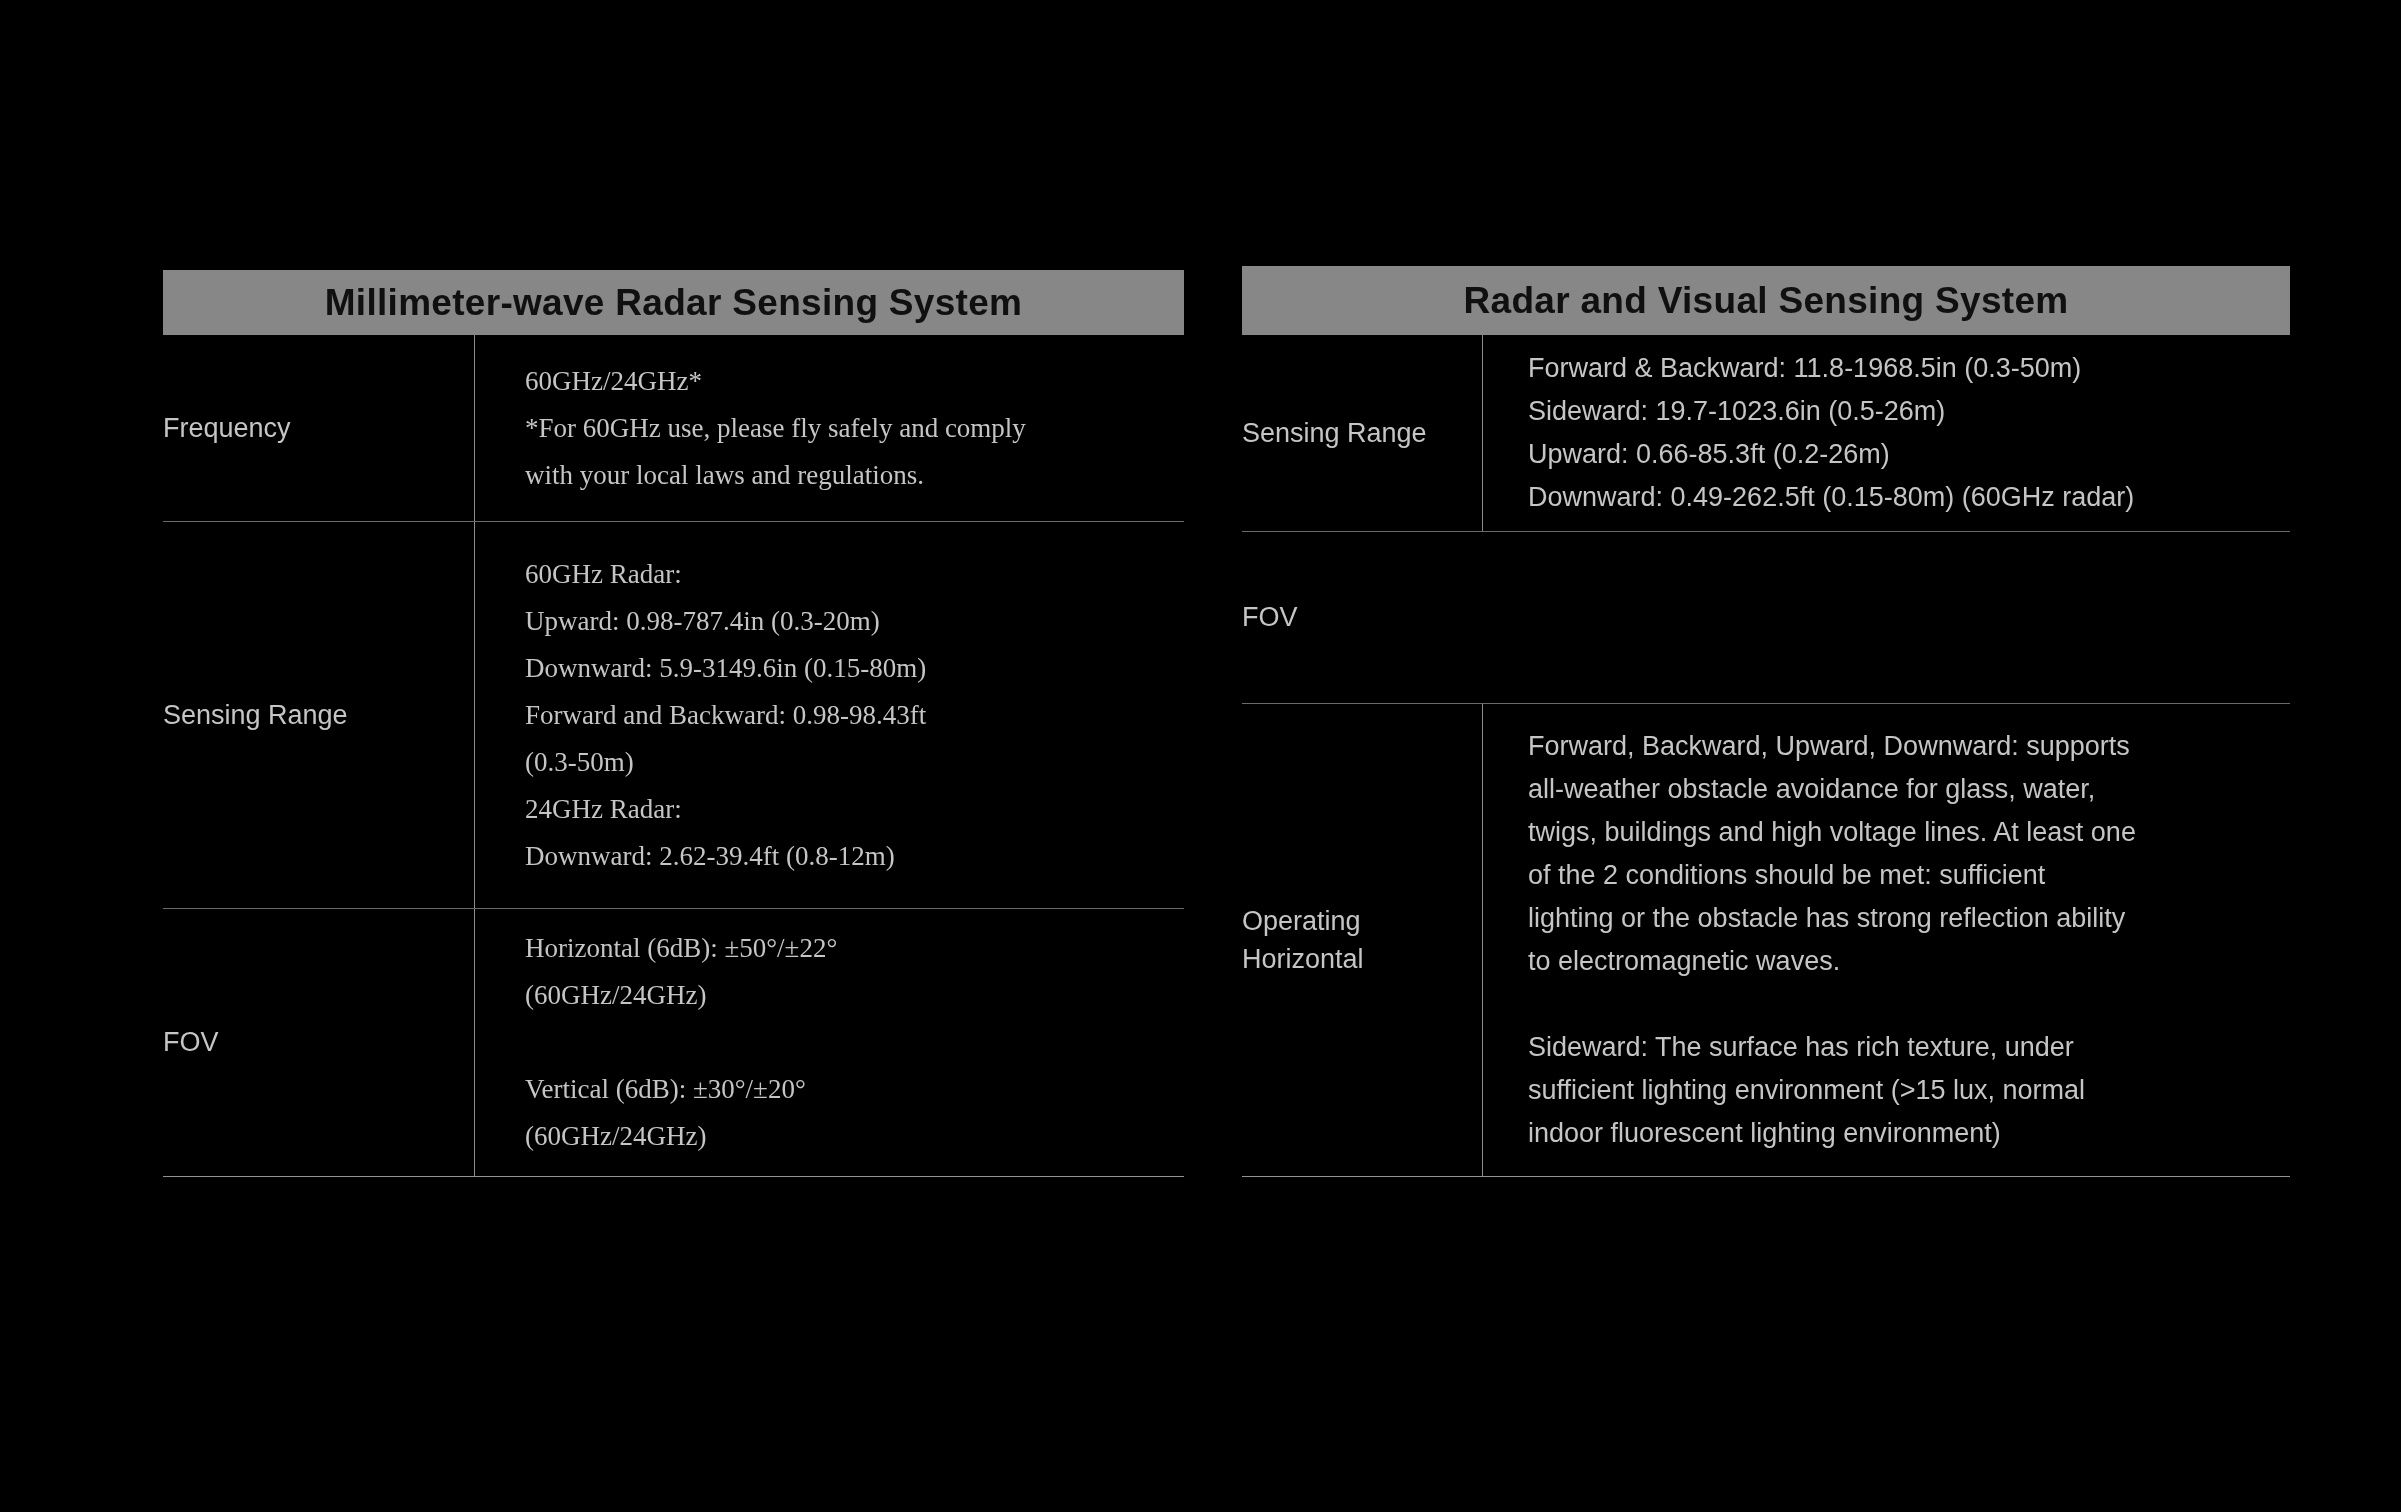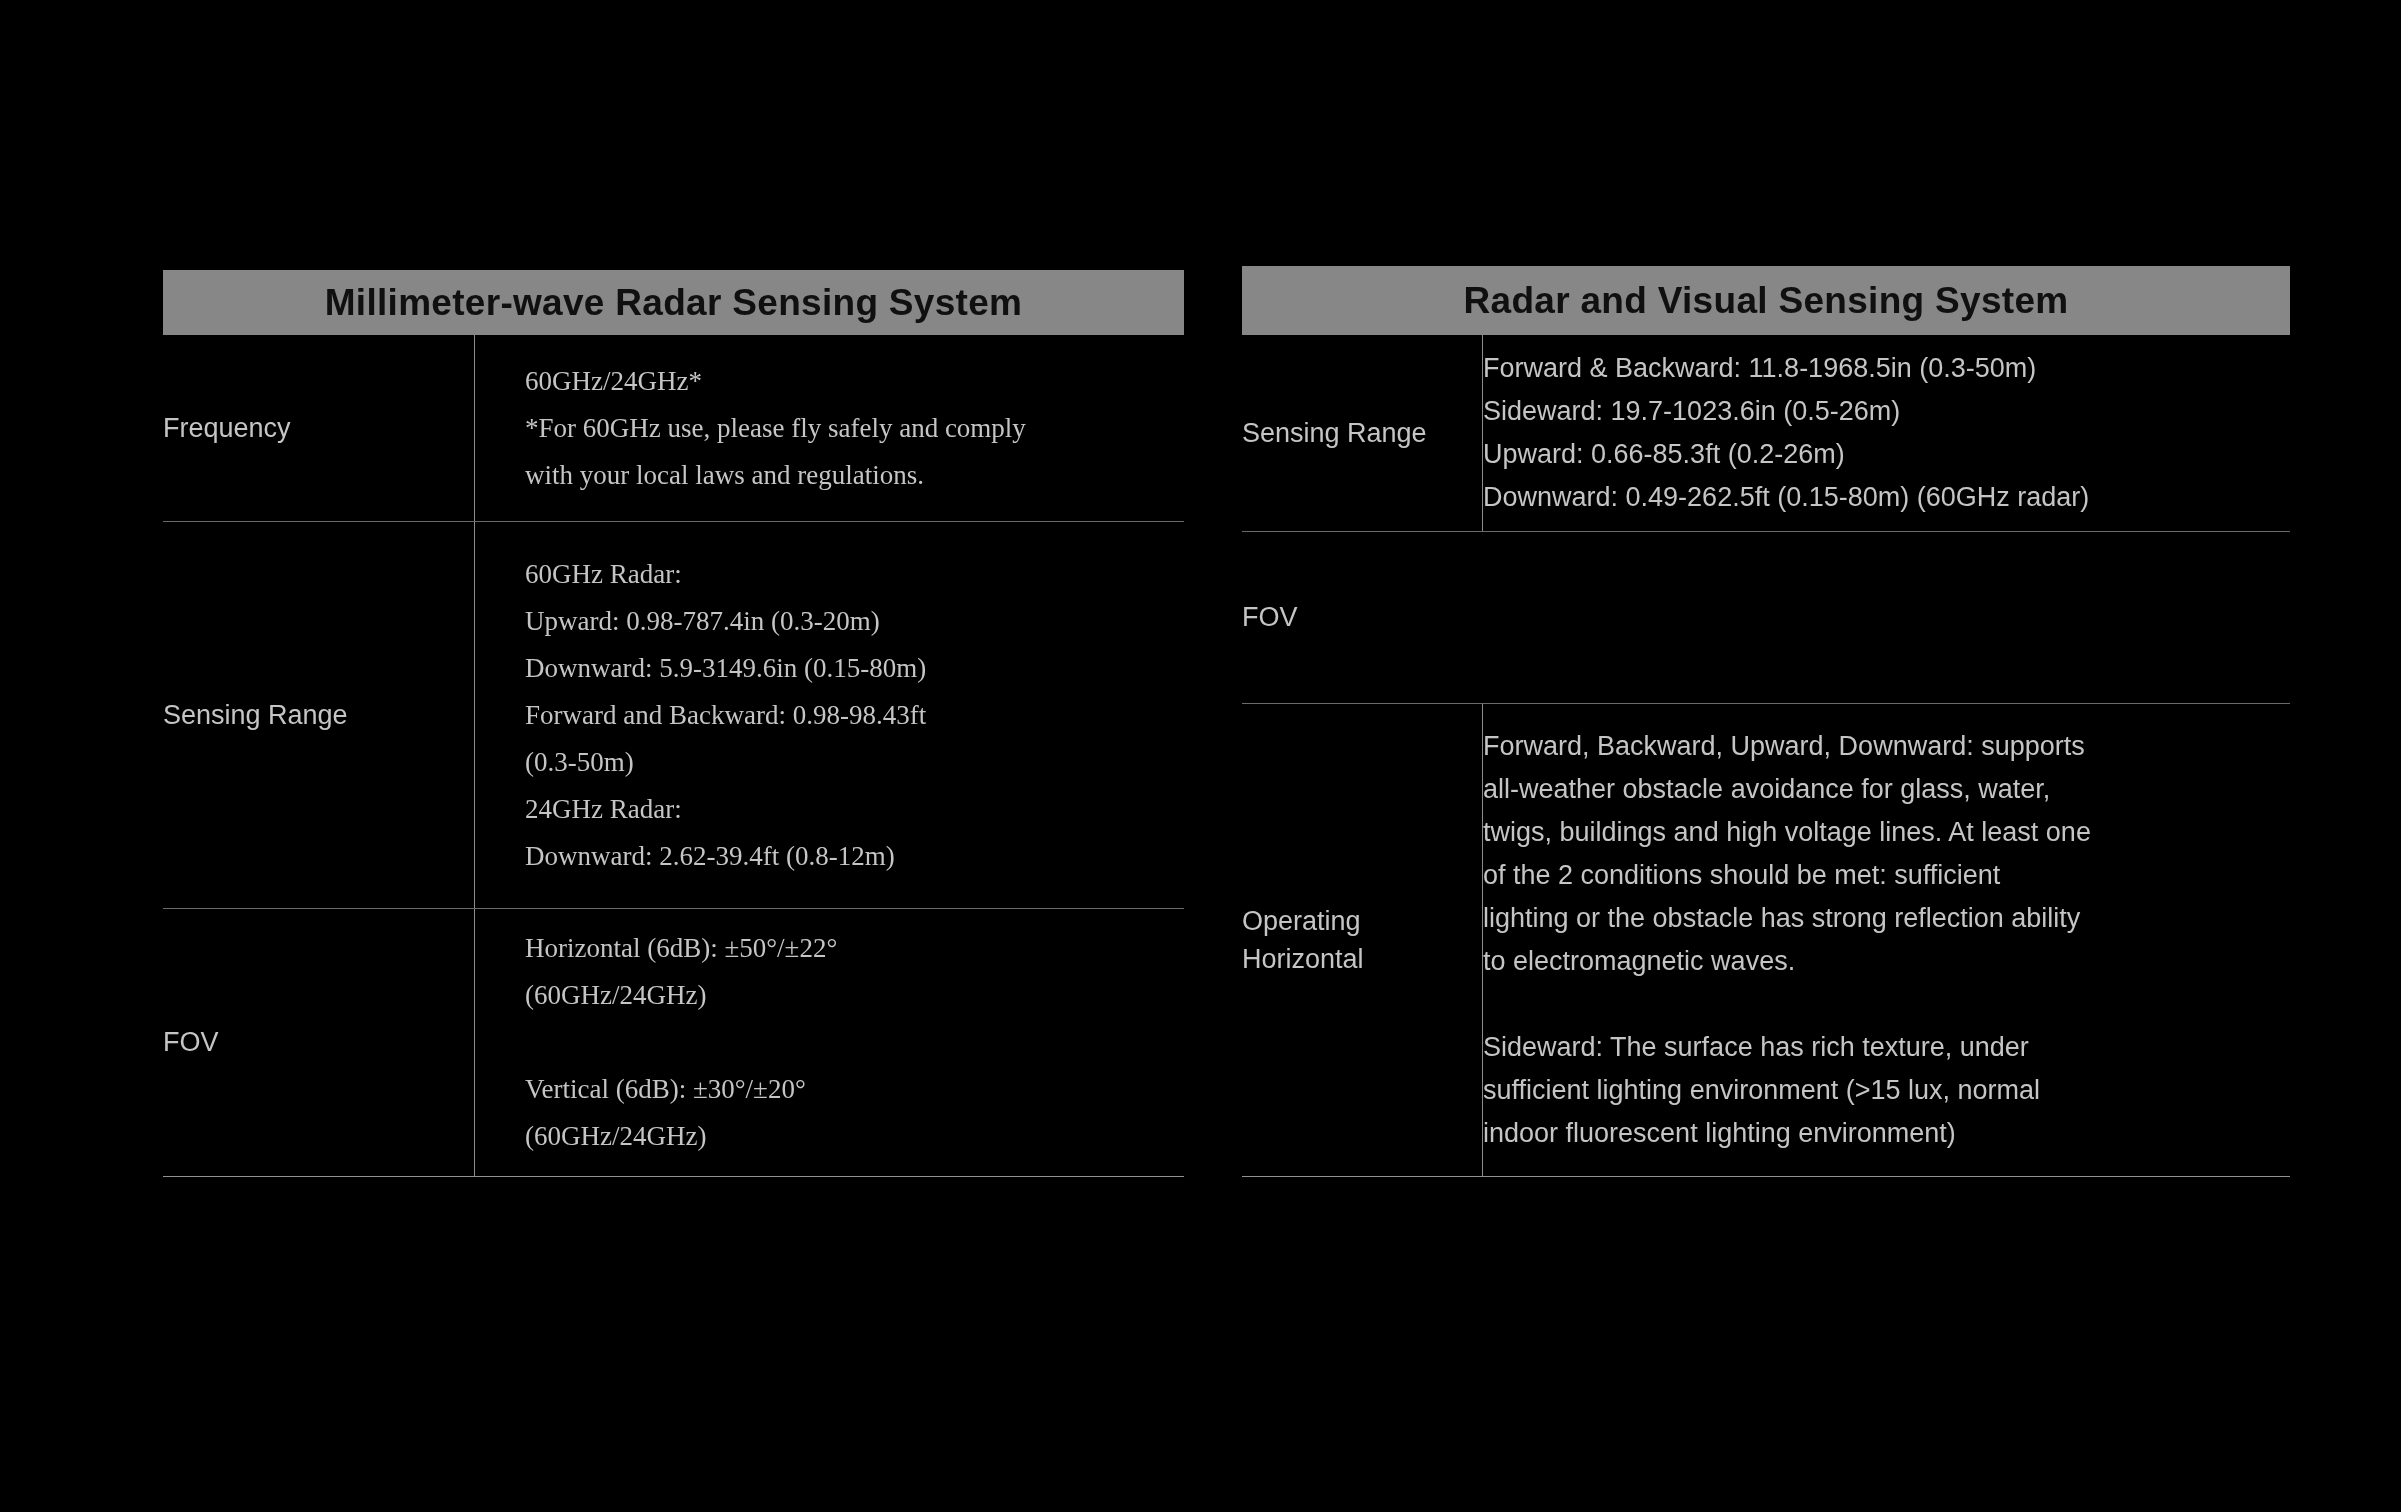--- a/index.html
+++ b/index.html
@@ -67,21 +67,21 @@
   .value-cell {
     flex: 1;
     display: flex;
     align-items: center;
     box-sizing: border-box;
     border-left: 1.7px solid var(--column-divider, #8c8c8c);
     color: var(--body-text, #c5c5c5);
     font-size: 27px;
   }
   .spec-table.left  .value-cell { padding-left: 50px; }
-  .spec-table.right .value-cell { }
+  .spec-table.right .value-cell { padding-left: 45px; }
 
   .value-text {
     white-space: pre-line;
   }
   .spec-table.left  .value-text { line-height: 47px; font-family: Liberation Serif, serif; }
   .spec-table.right .value-text { line-height: 43px; }
 </style>
 </head>
 <body>
 

